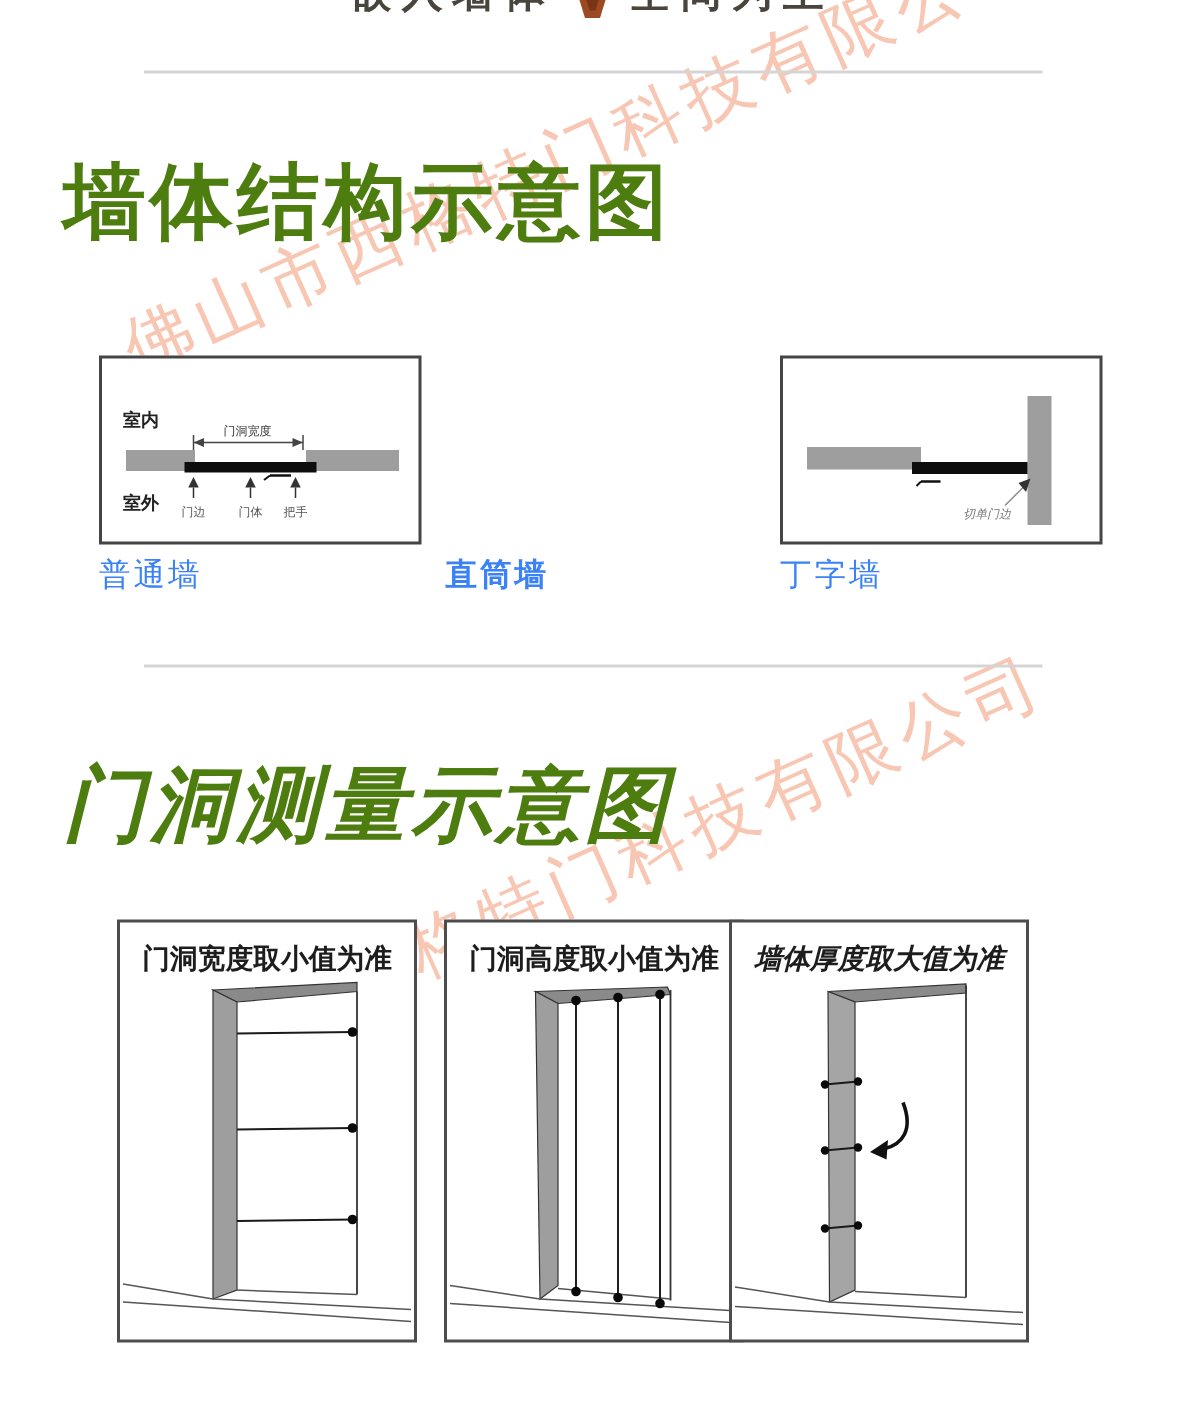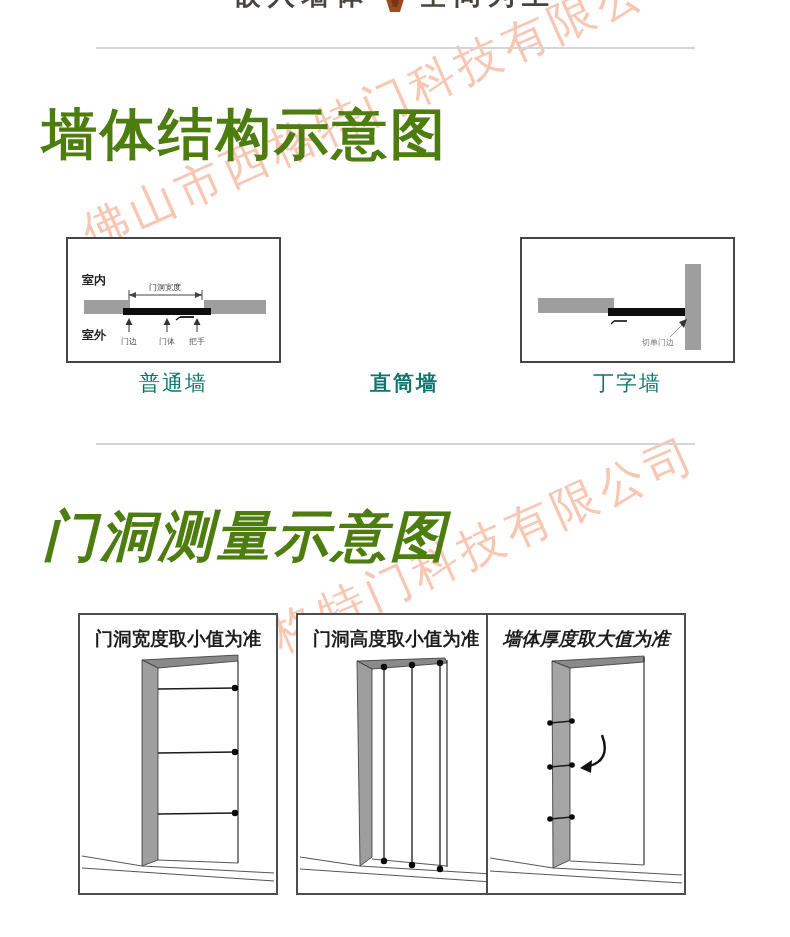--- a/index.html
+++ b/index.html
@@ -19,23 +19,23 @@
   #divider1{top:47px;}
   #divider2{top:443px;}
   
   .sec-title{position:absolute;left:0;width:100%;text-align:left;
     font-size:55px;font-weight:700;letter-spacing:3px;color:#4d7c0f;white-space:nowrap;margin-left:42px;}
   #title1{top:98px;}
   #title2{top:500px;font-style:italic;}
   
   .wall-panel{position:absolute;top:237px;width:215px;height:126px;
     border:2px solid #454545;background:#fff;box-sizing:border-box;}
-  #wallA{left:66px;} #wallB{left:297px;} #wallC{left:520px;}
-  .wall-caption{position:absolute;top:369px;width:215px;text-align:center;
-    font-size:21px;color:#0f766e;letter-spacing:2px;}
+  #wallA{left:66px;} #wallB{left:297px;} #wallC{left:520px;font-style:italic;}
+  .wall-caption{position:absolute;top:369px;width:215px;text-align:left;
+    font-size:21px;color:#3b82f6;letter-spacing:2px;}
   #capA{left:66px;} #capB{left:297px;font-weight:bold;} #capC{left:520px;}
   
   .measure-panel{position:absolute;top:613px;width:200px;height:282px;
     border:2px solid #4d4d4d;background:#fff;box-sizing:border-box;}
   #measW{left:78px;text-align:center;} #measH{left:296px;text-align:right;} #measT{left:486px;font-style:italic;}
   .wall-panel svg,.measure-panel svg{display:block;width:100%;height:100%;}
   
   .wm{position:absolute;font-size:46px;letter-spacing:5px;font-weight:500;
     color:rgba(242,153,118,0.55);white-space:nowrap;
     transform:rotate(-24deg);transform-origin:0 50%;pointer-events:none;}

